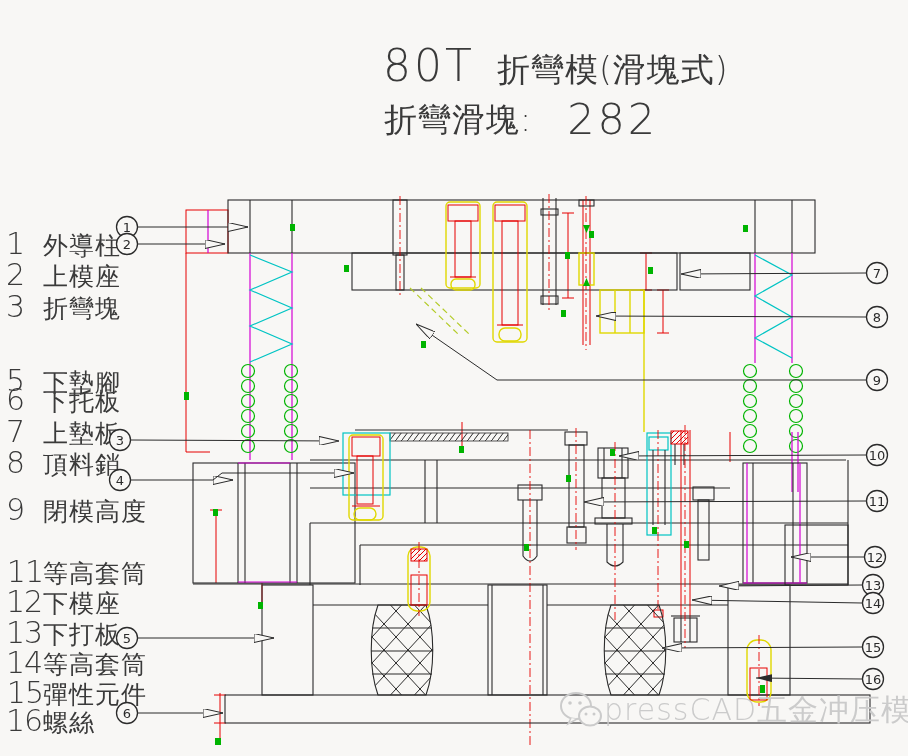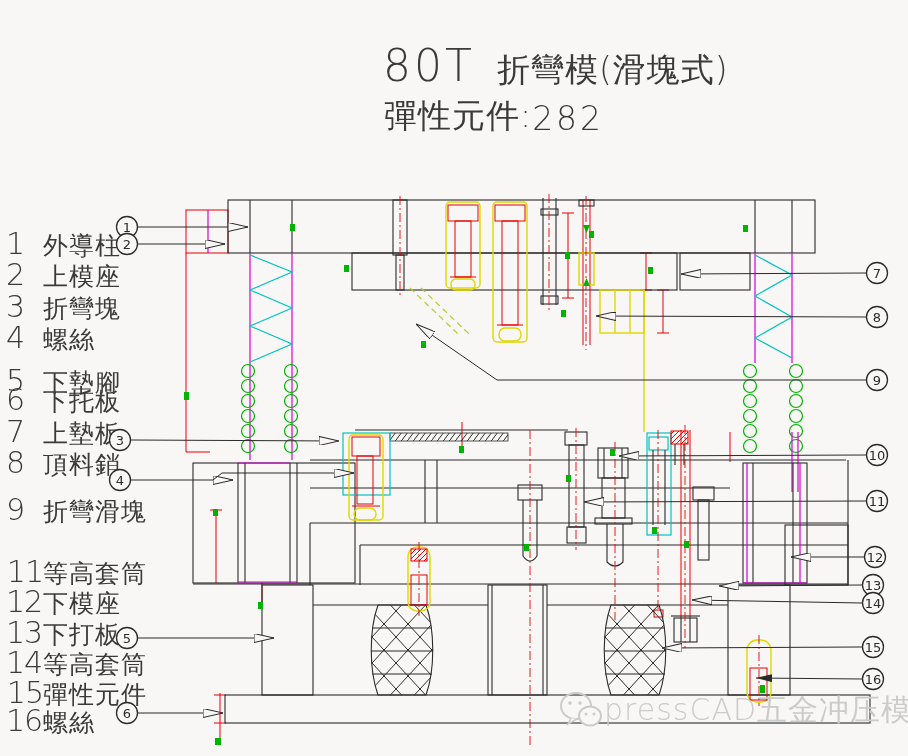--- a/index.html
+++ b/index.html
@@ -4,21 +4,21 @@
 <style>
   html,body{margin:0;padding:0;}
   .page{position:relative;width:908px;height:756px;background:#f8f7f5;overflow:hidden;
         font-family:"DejaVu Sans","Liberation Sans",sans-serif;color:#3a3a3a;}
   
   .title-block{position:absolute;left:0;top:0;width:908px;}
   .t-tonnage{position:absolute;left:383px;top:40px;font-size:44px;font-weight:200;letter-spacing:3px;}
   .t-name{position:absolute;left:497px;top:48px;font-size:33px;font-weight:200;letter-spacing:1px;}
   .t-sub{position:absolute;left:384px;top:94px;font-weight:200;}
   .t-sub .lbl{font-size:33px;letter-spacing:1px;}
-  .t-sub .val{font-size:33px;letter-spacing:3px;vertical-align:-3px;}
+  .t-sub .val{font-size:43px;letter-spacing:3px;vertical-align:-3px;margin-left:35px;}
   
   .parts-list{position:absolute;left:6px;top:0;width:175px;height:756px;}
   .p-row{position:absolute;left:0;height:34px;line-height:34px;white-space:nowrap;}
   .p-no{display:inline-block;width:37px;font-size:30px;font-weight:200;letter-spacing:-1px;}
   .p-name{font-size:25px;font-weight:200;letter-spacing:1px;margin-top:40px;}
   
   svg.drawing{position:absolute;left:0;top:0;}
   .blk{stroke:#2b2b2b;fill:none;stroke-width:1.1;}
   .red{stroke:#e60000;fill:none;stroke-width:1;}
   .mag{stroke:#d400d4;fill:none;stroke-width:1.2;}
@@ -37,34 +37,33 @@
 </style>
 </head>
 <body>
 
 <div class="page">
 
   <div class="title-block">
     <div class="t-tonnage">80T</div>
     <div class="t-name">折彎模(滑塊式)</div>
     <div class="t-sub">
-      <span class="lbl">彈性元件:</span><span class="val">282</span>
+      <span class="lbl">折彎滑塊:</span><span class="val">282</span>
     </div>
   </div>
 
   <div class="parts-list">
       <div class="p-row" style="top: 227px;"><span class="p-no">1</span><span class="p-name">外導柱</span></div>
       <div class="p-row" style="top: 258px;"><span class="p-no">2</span><span class="p-name">上模座</span></div>
       <div class="p-row" style="top: 290px;"><span class="p-no">3</span><span class="p-name">折彎塊</span></div>
-      <div class="p-row" style="top: 321px;"><span class="p-no">4</span><span class="p-name">螺絲</span></div>
       <div class="p-row" style="top: 364px;"><span class="p-no">5</span><span class="p-name">下墊腳</span></div>
       <div class="p-row" style="top: 383px;"><span class="p-no">6</span><span class="p-name">下托板</span></div>
       <div class="p-row" style="top: 415px;"><span class="p-no">7</span><span class="p-name">上墊板</span></div>
       <div class="p-row" style="top: 446px;"><span class="p-no">8</span><span class="p-name">頂料銷</span></div>
-      <div class="p-row" style="top: 493px;"><span class="p-no">9</span><span class="p-name">折彎滑塊</span></div>
+      <div class="p-row" style="top: 493px;"><span class="p-no">9</span><span class="p-name">閉模高度</span></div>
       <div class="p-row" style="top: 555px; text-align: right;"><span class="p-no">11</span><span class="p-name">等高套筒</span></div>
       <div class="p-row" style="top: 585px;"><span class="p-no">12</span><span class="p-name">下模座</span></div>
       <div class="p-row" style="top: 616px;"><span class="p-no">13</span><span class="p-name">下打板</span></div>
       <div class="p-row" style="top: 646px;"><span class="p-no">14</span><span class="p-name">等高套筒</span></div>
       <div class="p-row" style="top: 676px; text-align: right;"><span class="p-no">15</span><span class="p-name">彈性元件</span></div>
       <div class="p-row" style="top: 704px;"><span class="p-no">16</span><span class="p-name">螺絲</span></div>
     </div>
 
   <svg class="drawing" width="908" height="756" viewBox="0 0 908 756">
     <defs>

